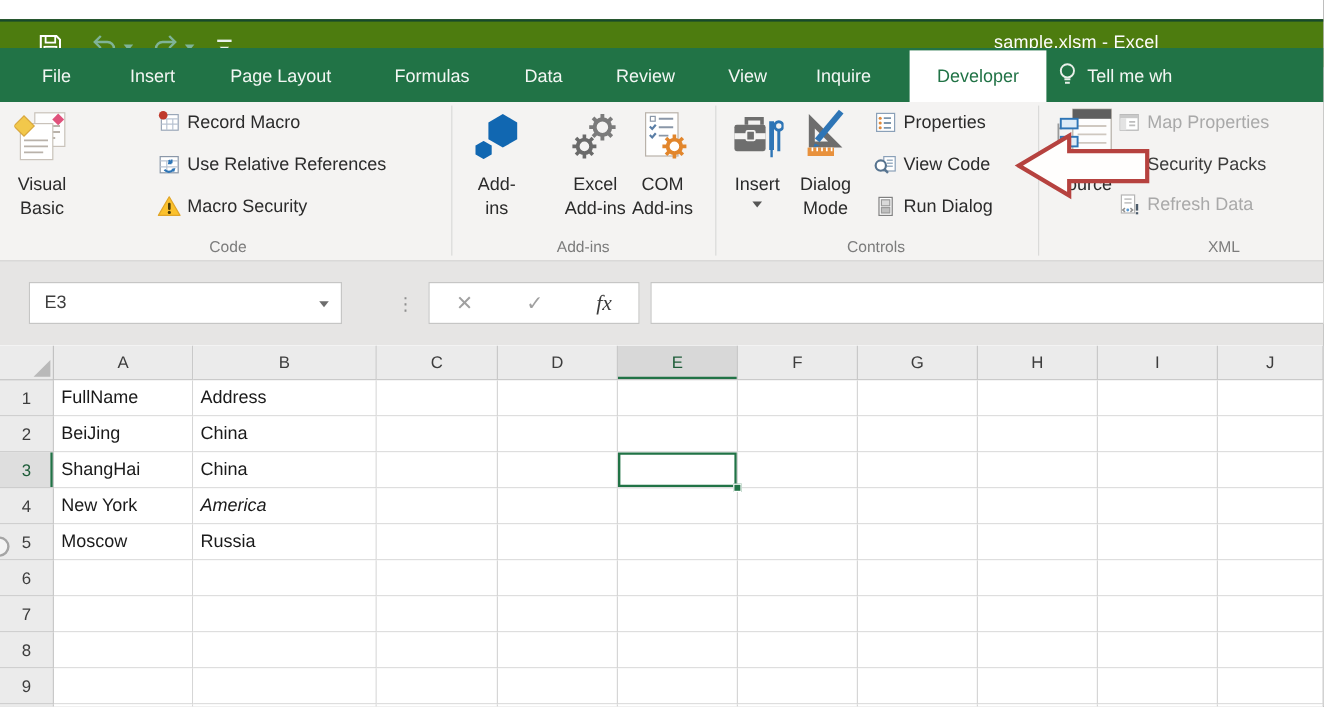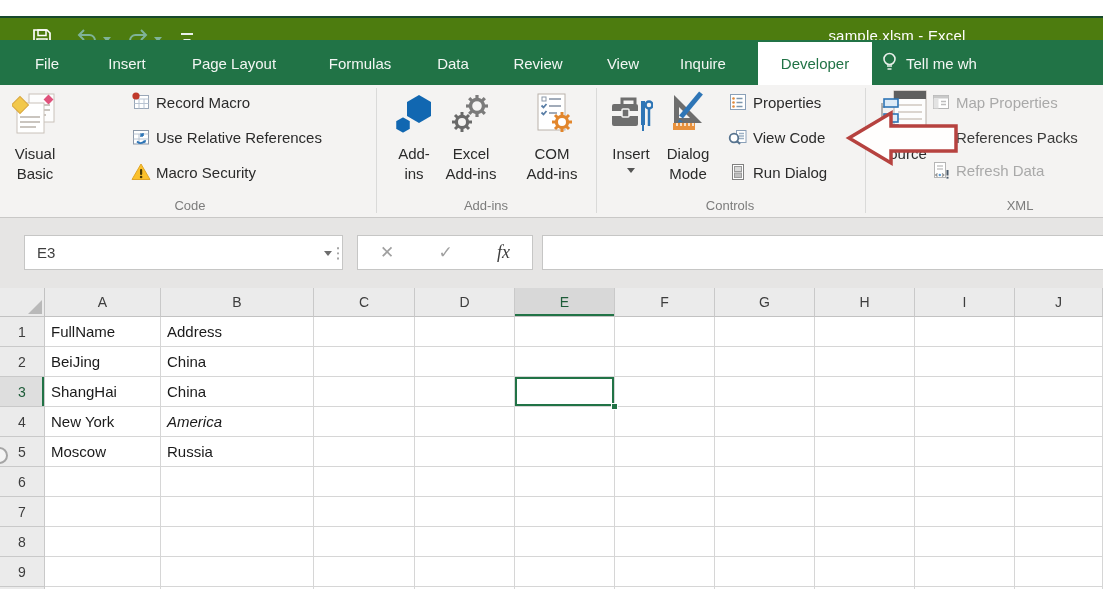--- a/index.html
+++ b/index.html
@@ -36,21 +36,21 @@
   .bigbtn .bicon { height:48px; display:flex; align-items:flex-end; justify-content:center; }
   .bigbtn .blabel { margin-top:7px; font-size:15px; line-height:20px; color:#2b2b2b; text-align:center; }
   .smallbtn { position:absolute; height:26px; display:flex; align-items:center; cursor:default; }
   .smallbtn .sicon { width:20px; height:20px; margin-right:5px; flex:none; }
   .smallbtn .slabel { font-size:15px; color:#2b2b2b; white-space:nowrap; }
   .smallbtn.disabled .slabel { color:#a9a9a9; }
   .ins-caret { width:0; height:0; border-left:4px solid transparent; border-right:4px solid transparent;
     border-top:5px solid #555; margin-top:4px; }
   
   .fstrip { position:absolute; left:0; top:218px; width:1103px; height:70px; background:#e6e5e4; }
-  .namebox { position:absolute; left:24px; top:17px; width:319px; height:35px; background:#fff;
+  .namebox { position:absolute; left:24px; top:17px; width:261px; height:35px; background:#fff;
     border:1px solid #c6c6c5; display:flex; align-items:center; padding-left:12px;
     font-size:15px; color:#3f3f3f; }
   .namebox .nb-caret { position:absolute; right:10px; top:15px; width:0; height:0;
     border-left:4px solid transparent; border-right:4px solid transparent; border-top:5px solid #6d6d6d; }
   .fdots { position:absolute; left:331px; top:17px; width:14px; height:35px; color:#8f8f8f;
     font-size:15px; display:flex; align-items:center; justify-content:center; letter-spacing:0; }
   .fbtns { position:absolute; left:357px; top:17px; width:176px; height:35px; background:#fff;
     border:1px solid #c6c6c5; display:flex; align-items:center; justify-content:space-around; }
   .fbtns .fb { font-size:17px; color:#a0a0a0; }
   .fbtns .fx { font-family:"Liberation Serif", serif; font-style:italic; font-size:18px; color:#3d3d3d; }
@@ -198,21 +198,21 @@
         <svg width="44" height="46" viewBox="0 0 44 46">
           <polygon points="27,4 39,11 39,25 27,32 15,25 15,11" fill="#1167b1"></polygon>
           <polygon points="11,25 19,29.5 19,38.5 11,43 3,38.5 3,29.5" fill="#1167b1" stroke="#f4f3f2" stroke-width="2.5"></polygon>
         </svg>
       </span>
       <span class="blabel">
         <span>Add-</span><br>
         <span>ins</span>
       </span>
     </div>
-    <div class="bigbtn" style="left:439px;width:64px">
+    <div class="bigbtn" style="left:464px;width:64px">
       <span class="bicon">
         <svg width="46" height="46" viewBox="0 0 46 46">
           <g stroke="#7b7b7b" stroke-width="3.2">
             <line x1="29" y1="4" x2="29" y2="9"></line>
               <line x1="29" y1="21" x2="29" y2="26"></line>
             <line x1="18" y1="15" x2="23" y2="15"></line>
               <line x1="35" y1="15" x2="40" y2="15"></line>
             <line x1="21.2" y1="7.2" x2="24.7" y2="10.7"></line>
               <line x1="33.3" y1="19.3" x2="36.8" y2="22.8"></line>
             <line x1="36.8" y1="7.2" x2="33.3" y2="10.7"></line>
@@ -365,21 +365,21 @@
       </span>
       <span class="slabel">Map Properties</span>
     </div>
     <div class="smallbtn" style="left:931px;top:39px">
       <span class="sicon">
         <svg width="20" height="20" viewBox="0 0 20 20">
           <circle cx="7" cy="10" r="4.5" fill="#2e75b6"></circle>
           <path d="M12 6 a6 6 0 0 1 3 8" fill="none" stroke="#9aa7b8" stroke-width="2"></path>
         </svg>
       </span>
-      <span class="slabel" style="color:#3b3b3b">References Packs</span>
+      <span class="slabel" style="color:#3b3b3b">Security Packs</span>
     </div>
     <div class="smallbtn disabled" style="left:931px;top:72px">
       <span class="sicon">
         <svg width="20" height="20" viewBox="0 0 20 20">
           <rect x="3.5" y="2.5" width="11" height="15" fill="#fff" stroke="#b5b5b5"></rect>
           <path d="M6 6 h6 M6 9 h6" stroke="#c6c6c6" stroke-width="1.4"></path>
           <path d="M6.5 13.5 l-1.8 1.5 l1.8 1.5 M11 13.5 l1.8 1.5 l-1.8 1.5" fill="none" stroke="#8f8f8f" stroke-width="1.3"></path>
           <circle cx="8.8" cy="15" r="1.2" fill="#5a9bd5"></circle>
           <rect x="15.5" y="10" width="2" height="5.5" fill="#4a5a6a"></rect>
           <rect x="15.5" y="16.8" width="2" height="1.8" fill="#4a5a6a"></rect>

